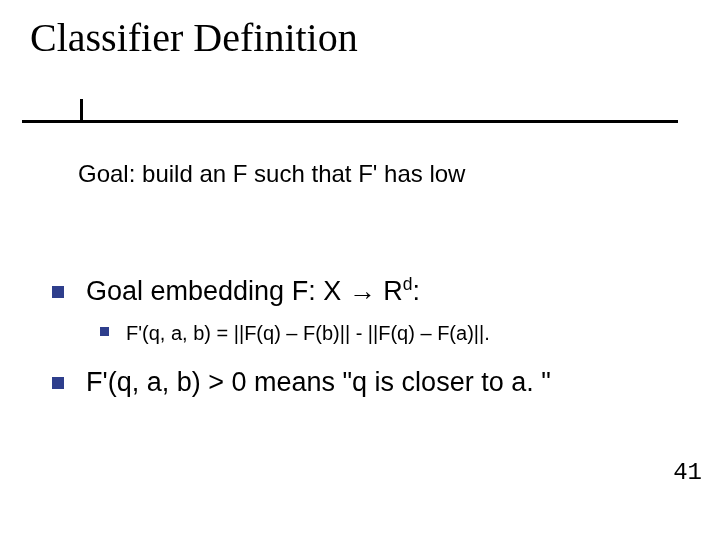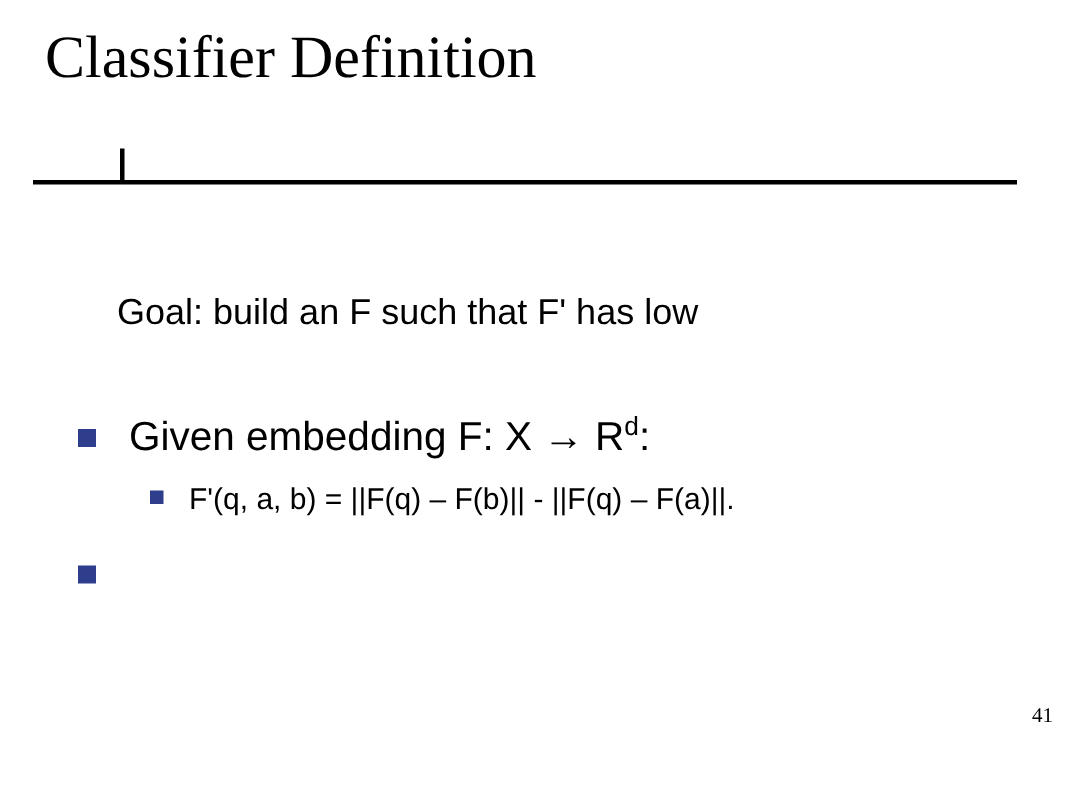--- a/index.html
+++ b/index.html
@@ -43,21 +43,21 @@
     height: 23px;
     background: #000;
   }
   .block {
     position: absolute;
     left: 78px;
     width: 600px;
     font-size: 24px;
     line-height: 1.35;
   }
-  .goal { top: 158px; margin-top: 35px; }
+  .goal { top: 158px; }
   .bullets-top {
     position: absolute;
     left: 52px;
     top: 274px;
     width: 630px;
   }
   .b1 {
     position: relative;
     padding-left: 34px;
     font-size: 27px;
@@ -87,22 +87,22 @@
     top: 8px;
     width: 9px;
     height: 9px;
     background: #2e3e8c;
   }
   sup { font-size: 0.65em; vertical-align: super; line-height: 0; }
   .pagenum {
     position: absolute;
     right: 18px;
     bottom: 14px;
-    font-family: Liberation Serif, serif;
-    font-size: 14px;
+    font-family: Liberation Mono, monospace;
+    font-size: 24px;
   }
   .arrow { font-family: Arial, sans-serif; }
 </style>
 </head>
 <body>
 
 <div class="slide">
 
   <div class="title">Classifier Definition</div>
 
@@ -110,30 +110,31 @@
   <div class="rule-long"></div>
 
   <div class="block goal">
     <span>Goal: build an F such that F' has low</span><br>
   </div>
 
   <div class="bullets-top">
 
     <div class="b1">
       <span class="sq"></span>
-      <span>Given embedding F: X </span><span class="arrow">→</span><span> R</span><sup>d</sup><span>:</span>
+      <span>Goal embedding F: X </span><span class="arrow">→</span><span> R</span><sup>d</sup><span>:</span>
     </div>
 
     <div class="sub">
       <span class="sq-sm"></span>
       <span>F'(q, a, b) = ||F(q) – F(b)|| - ||F(q) – F(a)||.</span>
     </div>
 
     <div class="b1">
       <span class="sq"></span>
+      <span>F'(q, a, b) &gt; 0 means "q is closer to a. "</span>
     </div>
 
 
   </div>
 
   <div class="pagenum">41</div>
 
 </div>
 
 </body></html>

